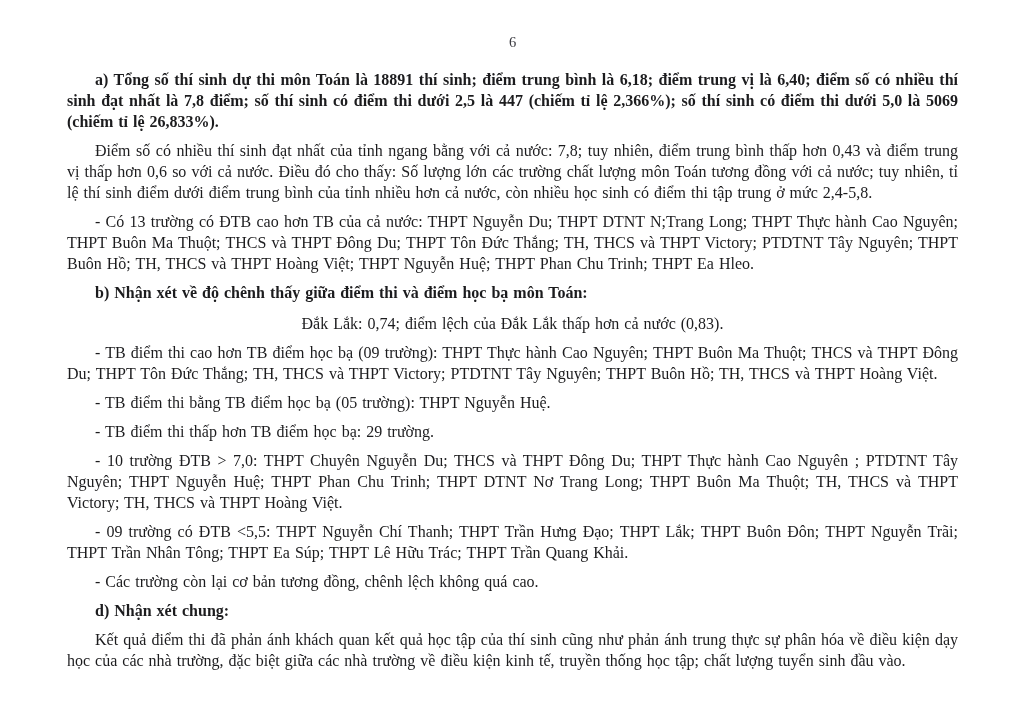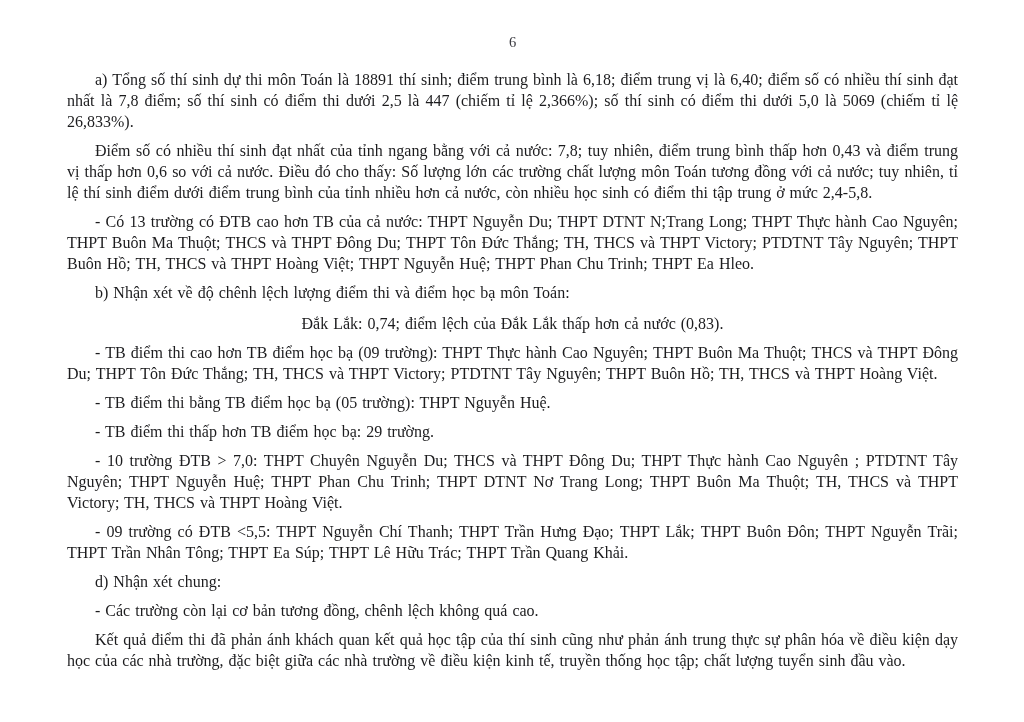--- a/index.html
+++ b/index.html
@@ -26,53 +26,53 @@
     color: #3a3a40;
     margin: 0 0 16px 0;
   }
   p.para {
     margin: 0 0 8px 0;
     text-align: justify;
     text-indent: 28px;
     word-spacing: 1px;
   }
   p.bold {
-    font-weight: normal;
+    font-weight: bold;
   }
   p.center {
     text-align: center;
     text-indent: 0;
     margin-top: 10px;
   }
 </style>
 </head>
 <body>
 
 <div class="page">
   <p class="page-number">6</p>
 
   <p class="para bold">a) Tổng số thí sinh dự thi môn Toán là 18891 thí sinh; điểm trung bình là 6,18; điểm trung vị là 6,40; điểm số có nhiều thí sinh đạt nhất là 7,8 điểm; số thí sinh có điểm thi dưới 2,5 là 447 (chiếm tỉ lệ 2,366%); số thí sinh có điểm thi dưới 5,0 là 5069 (chiếm tỉ lệ 26,833%).</p>
 
   <p class="para">Điểm số có nhiều thí sinh đạt nhất của tỉnh ngang bằng với cả nước: 7,8; tuy nhiên, điểm trung bình thấp hơn 0,43 và điểm trung vị thấp hơn 0,6 so với cả nước. Điều đó cho thấy: Số lượng lớn các trường chất lượng môn Toán tương đồng với cả nước; tuy nhiên, tỉ lệ thí sinh điểm dưới điểm trung bình của tỉnh nhiều hơn cả nước, còn nhiều học sinh có điểm thi tập trung ở mức 2,4-5,8.</p>
 
   <p class="para">- Có 13 trường có ĐTB cao hơn TB của cả nước: THPT Nguyễn Du; THPT DTNT N;Trang Long; THPT Thực hành Cao Nguyên; THPT Buôn Ma Thuột; THCS và THPT Đông Du; THPT Tôn Đức Thắng; TH, THCS và THPT Victory; PTDTNT Tây Nguyên; THPT Buôn Hồ; TH, THCS và THPT Hoàng Việt; THPT Nguyễn Huệ; THPT Phan Chu Trinh; THPT Ea Hleo.</p>
 
-  <p class="para bold">b) Nhận xét về độ chênh lệch lượng điểm thi và điểm học bạ môn Toán:</p>
+  <p class="para bold">b) Nhận xét về độ chênh thấy giữa điểm thi và điểm học bạ môn Toán:</p>
 
   <p class="para center">Đắk Lắk: 0,74; điểm lệch của Đắk Lắk thấp hơn cả nước (0,83).</p>
 
   <p class="para">- TB điểm thi cao hơn TB điểm học bạ (09 trường): THPT Thực hành Cao Nguyên; THPT Buôn Ma Thuột; THCS và THPT Đông Du; THPT Tôn Đức Thắng; TH, THCS và THPT Victory; PTDTNT Tây Nguyên; THPT Buôn Hồ; TH, THCS và THPT Hoàng Việt.</p>
 
   <p class="para">- TB điểm thi bằng TB điểm học bạ (05 trường): THPT Nguyễn Huệ.</p>
 
   <p class="para">- TB điểm thi thấp hơn TB điểm học bạ: 29 trường.</p>
 
 
   <p class="para">- 10 trường ĐTB &gt; 7,0: THPT Chuyên Nguyễn Du; THCS và THPT Đông Du;  THPT Thực hành Cao Nguyên ; PTDTNT Tây Nguyên; THPT Nguyễn Huệ; THPT Phan Chu Trinh; THPT DTNT Nơ Trang Long; THPT Buôn Ma Thuột; TH, THCS và THPT Victory; TH, THCS và THPT Hoàng Việt.</p>
 
   <p class="para">- 09 trường có ĐTB &lt;5,5: THPT Nguyễn Chí Thanh; THPT Trần Hưng Đạo; THPT Lắk; THPT Buôn Đôn; THPT Nguyễn Trãi; THPT Trần Nhân Tông; THPT Ea Súp; THPT Lê Hữu Trác; THPT Trần Quang Khải.</p>
 
+  <p class="para">- Các trường còn lại cơ bản tương đồng, chênh lệch không quá cao.</p>
+
   <p class="para bold">d) Nhận xét chung:</p>
-
-  <p class="para">- Các trường còn lại cơ bản tương đồng, chênh lệch không quá cao.</p>
 
   <p class="para">Kết quả điểm thi đã phản ánh khách quan kết quả học tập của thí sinh cũng như phản ánh trung thực sự phân hóa về điều kiện dạy học của các nhà trường, đặc biệt giữa các nhà trường về điều kiện kinh tế, truyền thống học tập; chất lượng tuyển sinh đầu vào.</p>
 </div>
 
 </body></html>

